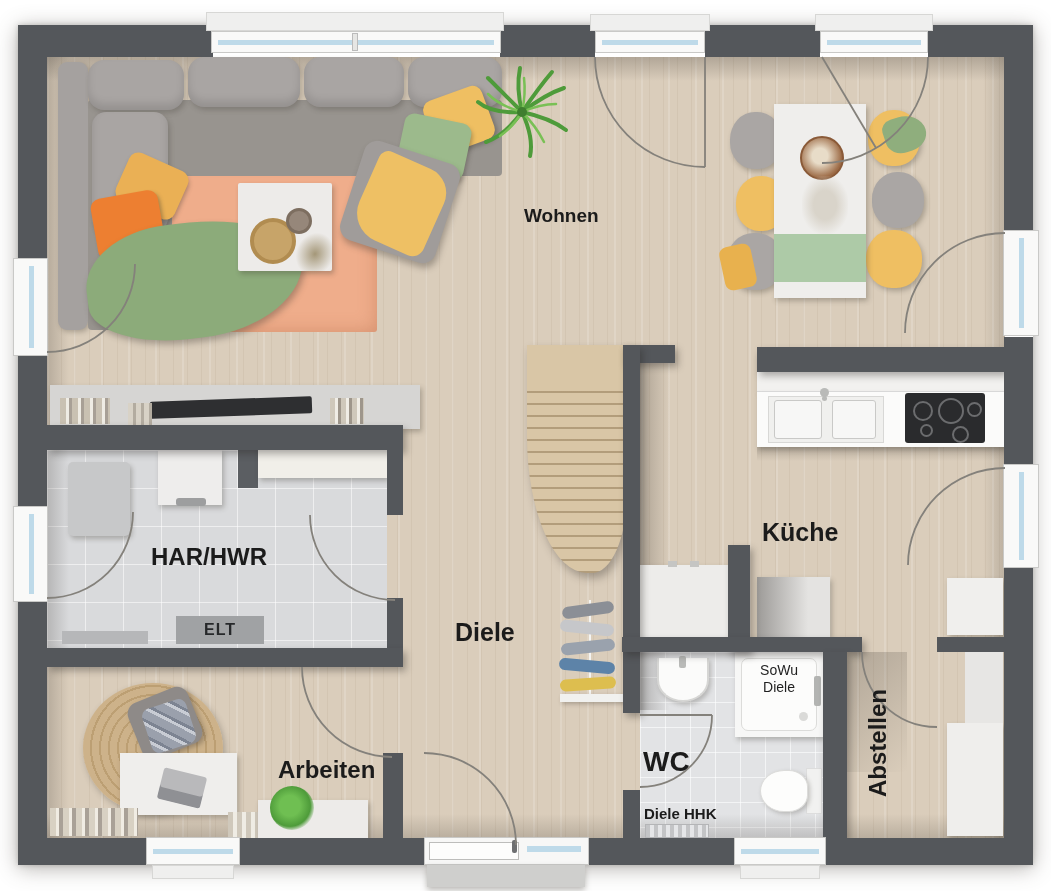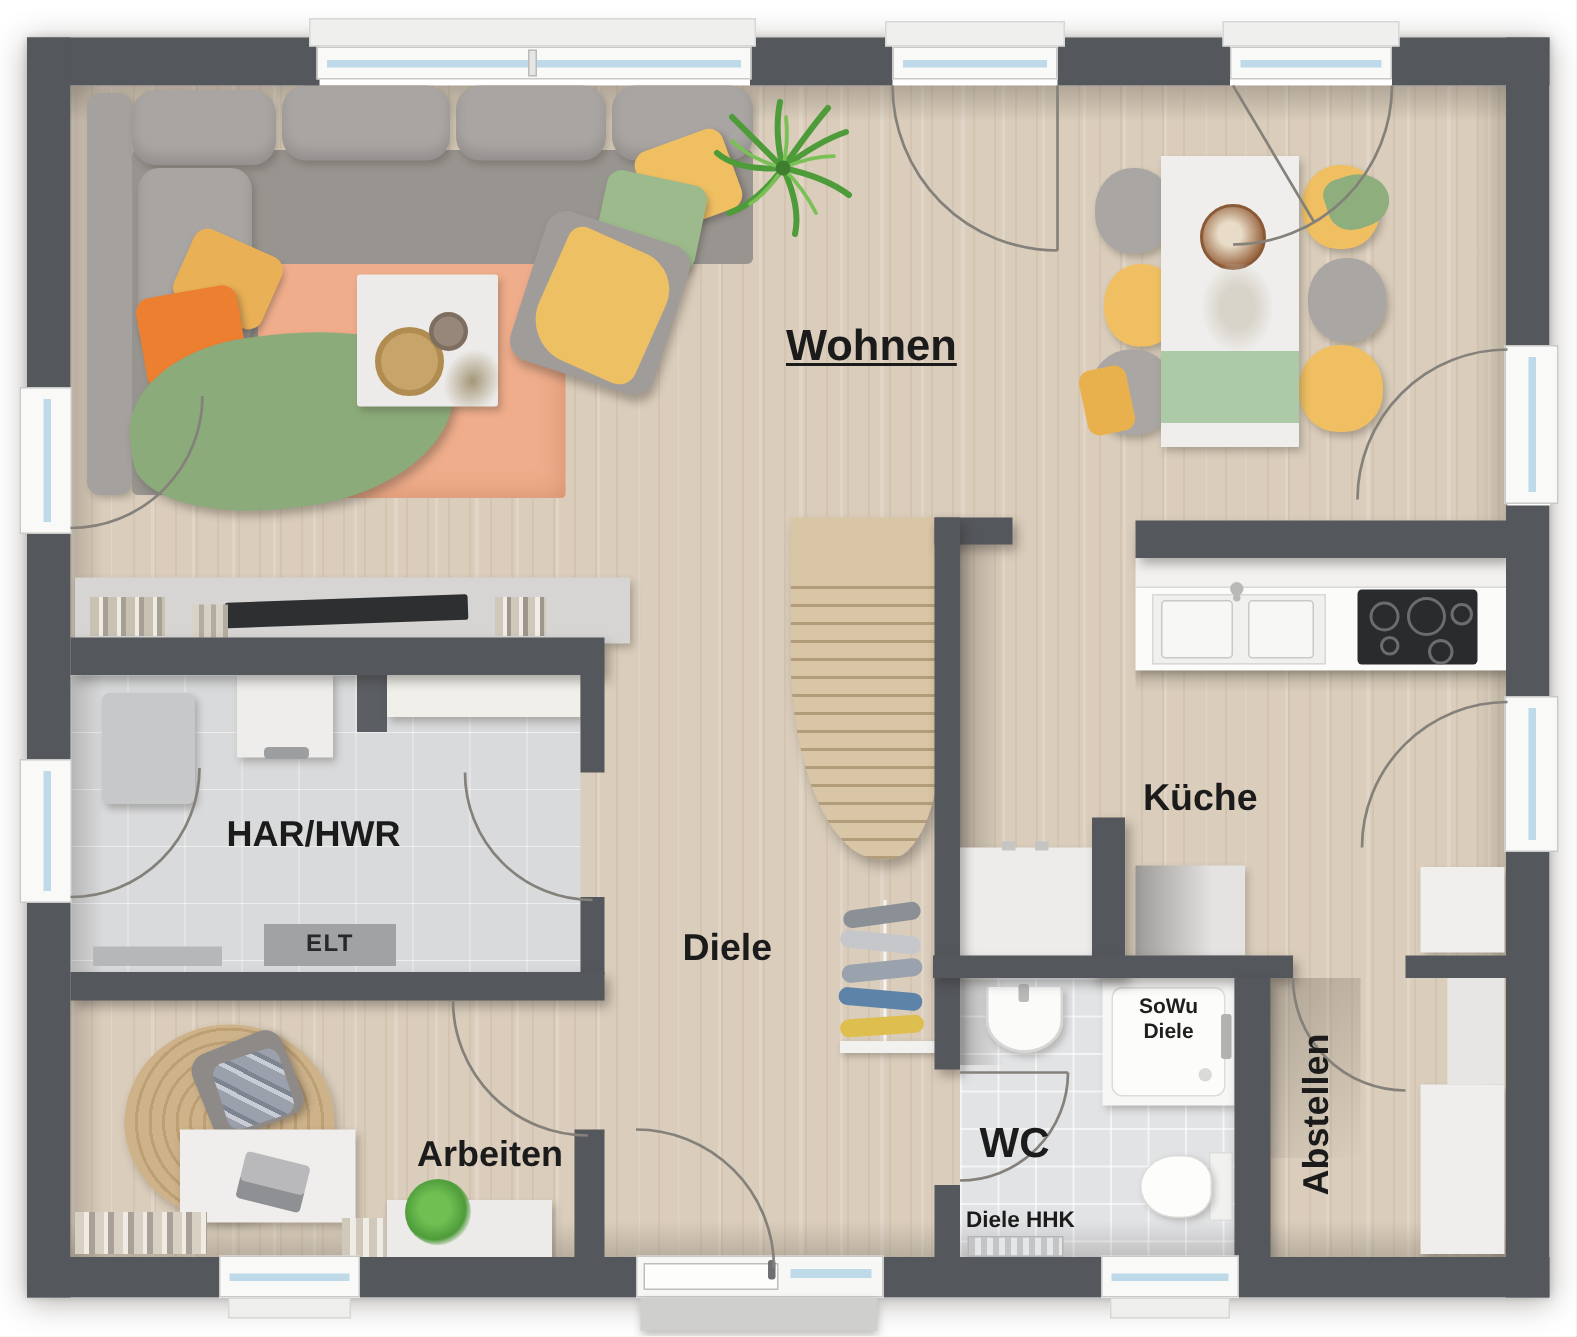--- a/index.html
+++ b/index.html
@@ -261,26 +261,26 @@
         <path d="M0,0 Q4,-18 2,-34"></path>
           <path d="M0,0 Q18,-8 34,-8"></path>
           <path d="M0,0 Q14,14 22,30"></path>
         <path d="M0,0 Q-10,16 -22,24"></path>
           <path d="M0,0 Q-22,-6 -34,-18"></path>
       </g>
       <circle cx="0" cy="0" r="5" fill="#3f7e2f" stroke="none"></circle>
     </g>
   </svg>
 
-  <div class="lbl" style="left:524px;top:217px;font-size:29px;text-decoration:underline;">Wohnen</div>
+  <div class="lbl" style="left:524px;top:206px;font-size:19px;">Wohnen</div>
   <div class="lbl" style="left:762px;top:520px;font-size:25px;">Küche</div>
   <div class="lbl" style="left:455px;top:620px;font-size:25px;">Diele</div>
   <div class="lbl" style="left:151px;top:545px;font-size:24px;">HAR/HWR</div>
   <div class="lbl" style="left:278px;top:758px;font-size:24px;">Arbeiten</div>
-  <div class="lbl" style="left:643px;top:748px;font-size:28px;margin-left:10px;">WC</div>
+  <div class="lbl" style="left:643px;top:748px;font-size:28px;">WC</div>
   <div class="lbl" style="left:778px;top:723px;width:200px;height:40px;font-size:24px;text-align:center;line-height:40px;transform:rotate(-90deg);">Abstellen</div>
 
-  <div style="left:740px;top:662px;width:78px;text-align:center;font-weight:700;font-size:14px;line-height:17px;color:#1f1f1f;">
+  <div style="left:740px;top:662px;width:78px;text-align:center;font-weight:400;font-size:14px;line-height:17px;color:#1f1f1f;">
     <span style="position:static;display:block;">SoWu</span>
     <span style="position:static;display:block;">Diele</span>
   </div>
   <div class="lbl" style="left:644px;top:806px;font-size:15px;">Diele HHK</div>
 </div>
 
 </body></html>

